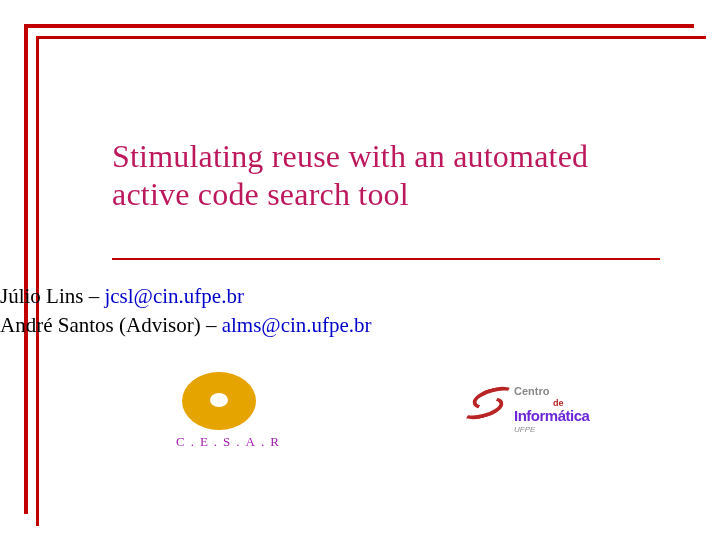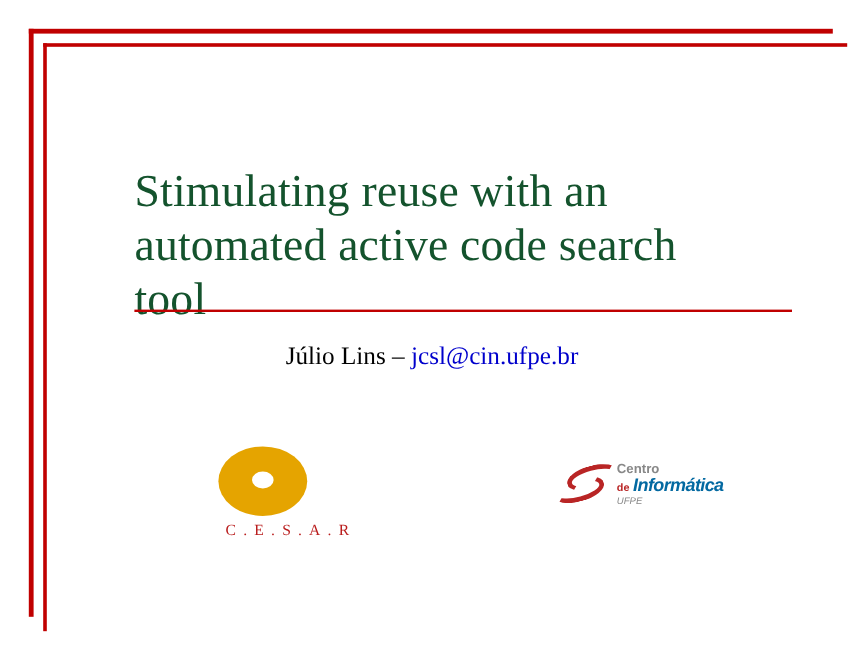--- a/index.html
+++ b/index.html
@@ -29,39 +29,38 @@
     border-left: 3px solid #c00000;
     border-top: 3px solid #c00000;
   }
   .title-block {
     position: absolute;
     left: 112px;
     top: 138px;
     width: 508px;
   }
   .title-text {
-    font-size: 38px;
-    color: #14532d;
+    font-size: 32px;
+    color: #be185d;
     line-height: 1.18;
     letter-spacing: 0.2px;
   }
   .title-underline {
     position: absolute;
     left: 112px;
     top: 258px;
     width: 548px;
     height: 2px;
     background: #c00000;
   }
   .authors {
     position: absolute;
     left: 0;
     top: 282px;
     width: 720px;
-    text-align: center;
     font-size: 21px;
     color: #000000;
     line-height: 1.4;
   }
   .authors .email { color: #0000cc; }
   .logo-left {
     position: absolute;
     left: 150px;
     top: 370px;
     width: 150px;
@@ -88,22 +87,21 @@
     width: 18px; height: 14px;
     background: #ffffff;
     border-radius: 50%;
   }
   .cesar-text {
     position: absolute;
     left: 26px; top: 64px;
     font-family: Georgia, serif;
     font-size: 13px;
     letter-spacing: 6px;
-    color: #b91c1c;
-    margin-left: 12px;
+    color: #a21caf;
   }
   
   .cin-swirl1 {
     position: absolute;
     left: 8px; top: 18px;
     width: 44px; height: 20px;
     border: 4px solid #b92525;
     border-radius: 50%;
     border-top-color: transparent;
     border-left-color: transparent;
@@ -121,38 +119,41 @@
   }
   .cin-text {
     position: absolute;
     left: 62px; top: 6px;
     font-family: Arial, sans-serif;
     font-size: 11px;
     line-height: 1.0;
     color: #444444;
   }
   .cin-text .c1 { color: #888888; font-weight: bold; }
-  .cin-text .c2 { color: #b92525; font-size: 9px; font-weight: bold; }
-  .cin-text .c3 { color: #0369a1; font-size: 15px; font-weight: bold; font-style: italic; letter-spacing: -0.5px; }
+  .cin-text .c2 { color: #b92525; font-size: 9px; font-weight: bold; margin-left: 39px; }
+  .cin-text .c3 { color: #6d28d9; font-size: 15px; font-weight: bold; letter-spacing: -0.5px; }
   .cin-text .c4 { color: #888888; font-size: 8px; font-style: italic; text-align: center; }
 </style>
 </head>
 <body>
 
 <div class="frame-outer"></div>
 <div class="frame-inner"></div>
 
 <div class="title-block">
   <div class="title-text">Stimulating reuse with an automated active code search tool</div>
 </div>
 <div class="title-underline"></div>
 
 <div class="authors">
   <div>
     <span>Júlio Lins – </span><span class="email">jcsl@cin.ufpe.br</span>
+  </div>
+  <div>
+    <span>André Santos (Advisor) – </span><span class="email">alms@cin.ufpe.br</span>
   </div>
 </div>
 
 <div class="logo-left">
   <div class="cesar-ellipse"></div>
   <div class="cesar-dot"></div>
   <div class="cesar-text">C.E.S.A.R</div>
 </div>
 
 <div class="logo-right">

